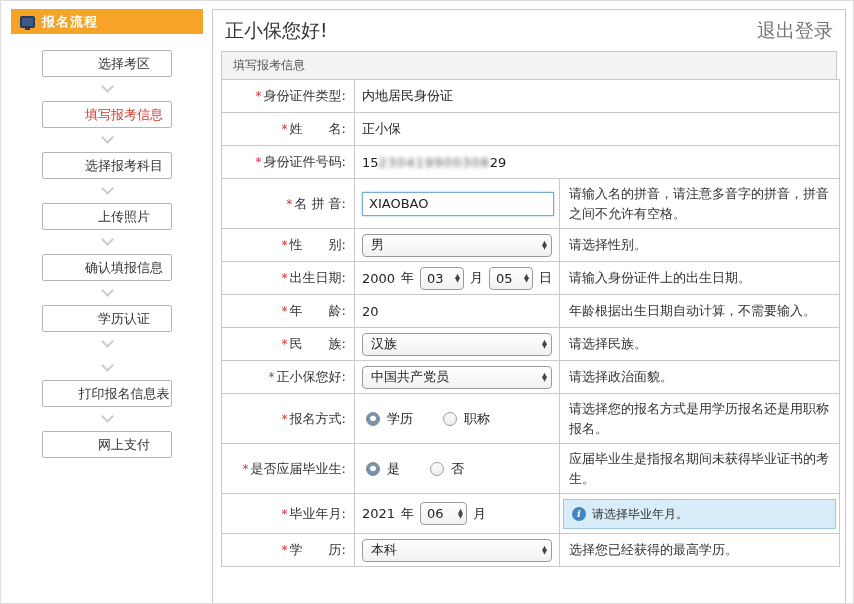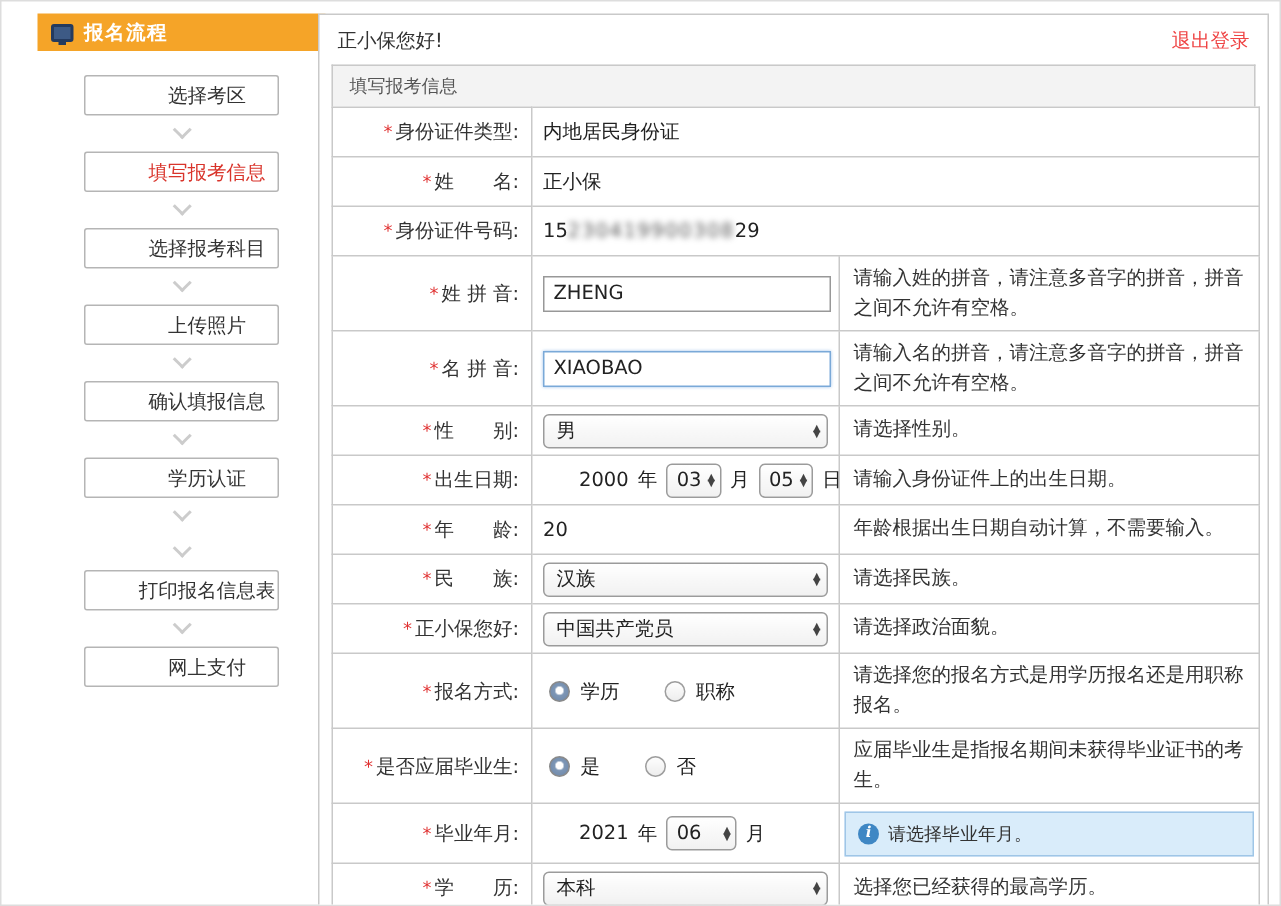--- a/index.html
+++ b/index.html
@@ -2,42 +2,42 @@
 <html><head>
 <meta charset="utf-8">
 <title>报名流程</title>
 <style>
   * { margin:0; padding:0; box-sizing:border-box; }
   body { font-family:"DejaVu Sans","Liberation Sans",sans-serif; background:#fff; }
   .page { position:relative; width:854px; height:604px; background:#fff;
           border:1px solid #ddd; overflow:hidden; }
 
   
-  .sidebar { position:absolute; left:24px; top:8px; width:192px; }
+  .sidebar { position:absolute; left:10px; top:8px; width:192px; }
   .sidebar-header { background:#f5a428; height:25px; display:flex; align-items:center;
                     gap:7px; padding:0 9px; }
   .monitor-icon { width:15px; height:12px; border:2px solid #243a5e; background:#3d5a85;
                   border-radius:2px; position:relative; }
   .monitor-icon:after { content:""; position:absolute; left:3px; bottom:-4px; width:5px;
                         height:2px; background:#243a5e; }
   .sidebar-title { color:#fff; font-size:13px; font-weight:bold; letter-spacing:1px; }
   .steps { display:flex; flex-direction:column; align-items:center; margin-top:16px; }
   .step-box { width:130px; height:27px; border:1px solid #b5b5b5; border-radius:2px;
               background:#fff; display:flex; align-items:center; justify-content:center;
               font-size:13px; color:#333; cursor:pointer;padding-left:34px; }
   .step-box.active { color:#d9342b; }
   .chev { width:9px; height:9px; border-right:2px solid #cccccc; border-bottom:2px solid #cccccc;
           transform:rotate(45deg); margin:5px 0 10px; }
 
   
   .main { position:absolute; left:211px; top:8px; width:634px; height:700px;
           border:1px solid #c9c9c9; background:#fff; }
   .main-header { display:flex; justify-content:space-between; align-items:center;
-                 padding:8px 12px 7px 12px; font-size:13px; color:#333; }
-  .logout { color:#ef4444; cursor:pointer; }
+                 padding:8px 12px 7px 12px; font-size:19px; color:#333; }
+  .logout { color:#737373; cursor:pointer; }
   .section-bar { margin:0 8px; background:#f3f3f3; border:1px solid #c9c9c9; border-bottom:none;
                  padding:5px 11px; font-size:12px; color:#555; }
 
   table.form-table { margin:0 8px; width:618px; border-collapse:collapse; table-layout:fixed; }
   .form-table td { border:1px solid #c9c9c9; font-size:13px; vertical-align:middle; }
   .label-cell { text-align:right; padding:6px 8px 6px 4px; color:#333; white-space:nowrap; }
   .req { color:#e03131; margin-right:2px; font-size:12px; }
   .value-cell { padding:4px 7px; color:#222; }
   .hint-cell { padding:5px 9px; color:#333; font-size:12px; line-height:1.5; }
   .h32 { height:33px; } .h40 { height:40px; } .h46 { height:46px; }
@@ -45,21 +45,21 @@
   .txt { width:192px; height:24px; border:1px solid #989898; background:#fff;
          font-size:13px; padding:0 6px; font-family:inherit; color:#222; }
   .txt.focus { border-color:#7aa9d8; box-shadow:0 0 2px rgba(90,150,220,.6); }
 
   .sel { display:flex; align-items:center; justify-content:space-between; cursor:pointer;
          border:1px solid #9b9b9b; border-radius:4px; background:linear-gradient(#ffffff,#f1f1f1);
          height:23px; padding:0 4px 0 8px; font-size:13px; color:#222; width:100%; }
   .sel-sm { width:47px; padding:0 3px 0 6px; }
   .arrows { display:flex; flex-direction:column; line-height:.62; font-size:6.5px; color:#444;
             margin-left:4px; }
-  .inline-row { display:flex; align-items:center; gap:6px;margin-left:24px; }
+  .inline-row { display:flex; align-items:center; gap:6px; }
 
   .radio { width:14px; height:14px; border-radius:50%; border:1px solid #9d9d9d;
            background:linear-gradient(#fdfdfd,#ededed); display:inline-block; cursor:pointer;
            flex:none; }
   .radio.checked { background:radial-gradient(circle at 50% 45%, #ffffff 0 2.6px, #7e97b6 3px, #6c86a8 100%);
                    border-color:#8a8a8a; }
   .radio-group { display:flex; align-items:center; gap:7px; }
   .radio-groups { display:flex; align-items:center; gap:30px; padding-left:4px; }
 
   .masked { filter:blur(2.2px); letter-spacing:1px; color:#555; }
@@ -130,28 +130,20 @@
       </tr>
 
       <tr class="h32">
         <td class="label-cell">
           <span class="req">*</span><span>身份证件号码:</span></td>
         <td class="value-cell" colspan="2">
           <span>15</span><span class="masked">230419900308</span><span>29</span>
         </td>
       </tr>
 
-      <tr class="h46">
-        <td class="label-cell">
-          <span class="req">*</span><span>姓 拼 音:</span></td>
-        <td class="value-cell">
-          <input class="txt" type="text" value="ZHENG" style="">
-        </td>
-        <td class="hint-cell">请输入姓的拼音，请注意多音字的拼音，拼音之间不允许有空格。</td>
-      </tr>
 
       <tr class="h46">
         <td class="label-cell">
           <span class="req">*</span><span>名 拼 音:</span></td>
         <td class="value-cell">
           <input class="txt focus" type="text" value="XIAOBAO" style="">
         </td>
         <td class="hint-cell">请输入名的拼音，请注意多音字的拼音，拼音之间不允许有空格。</td>
       </tr>
 

